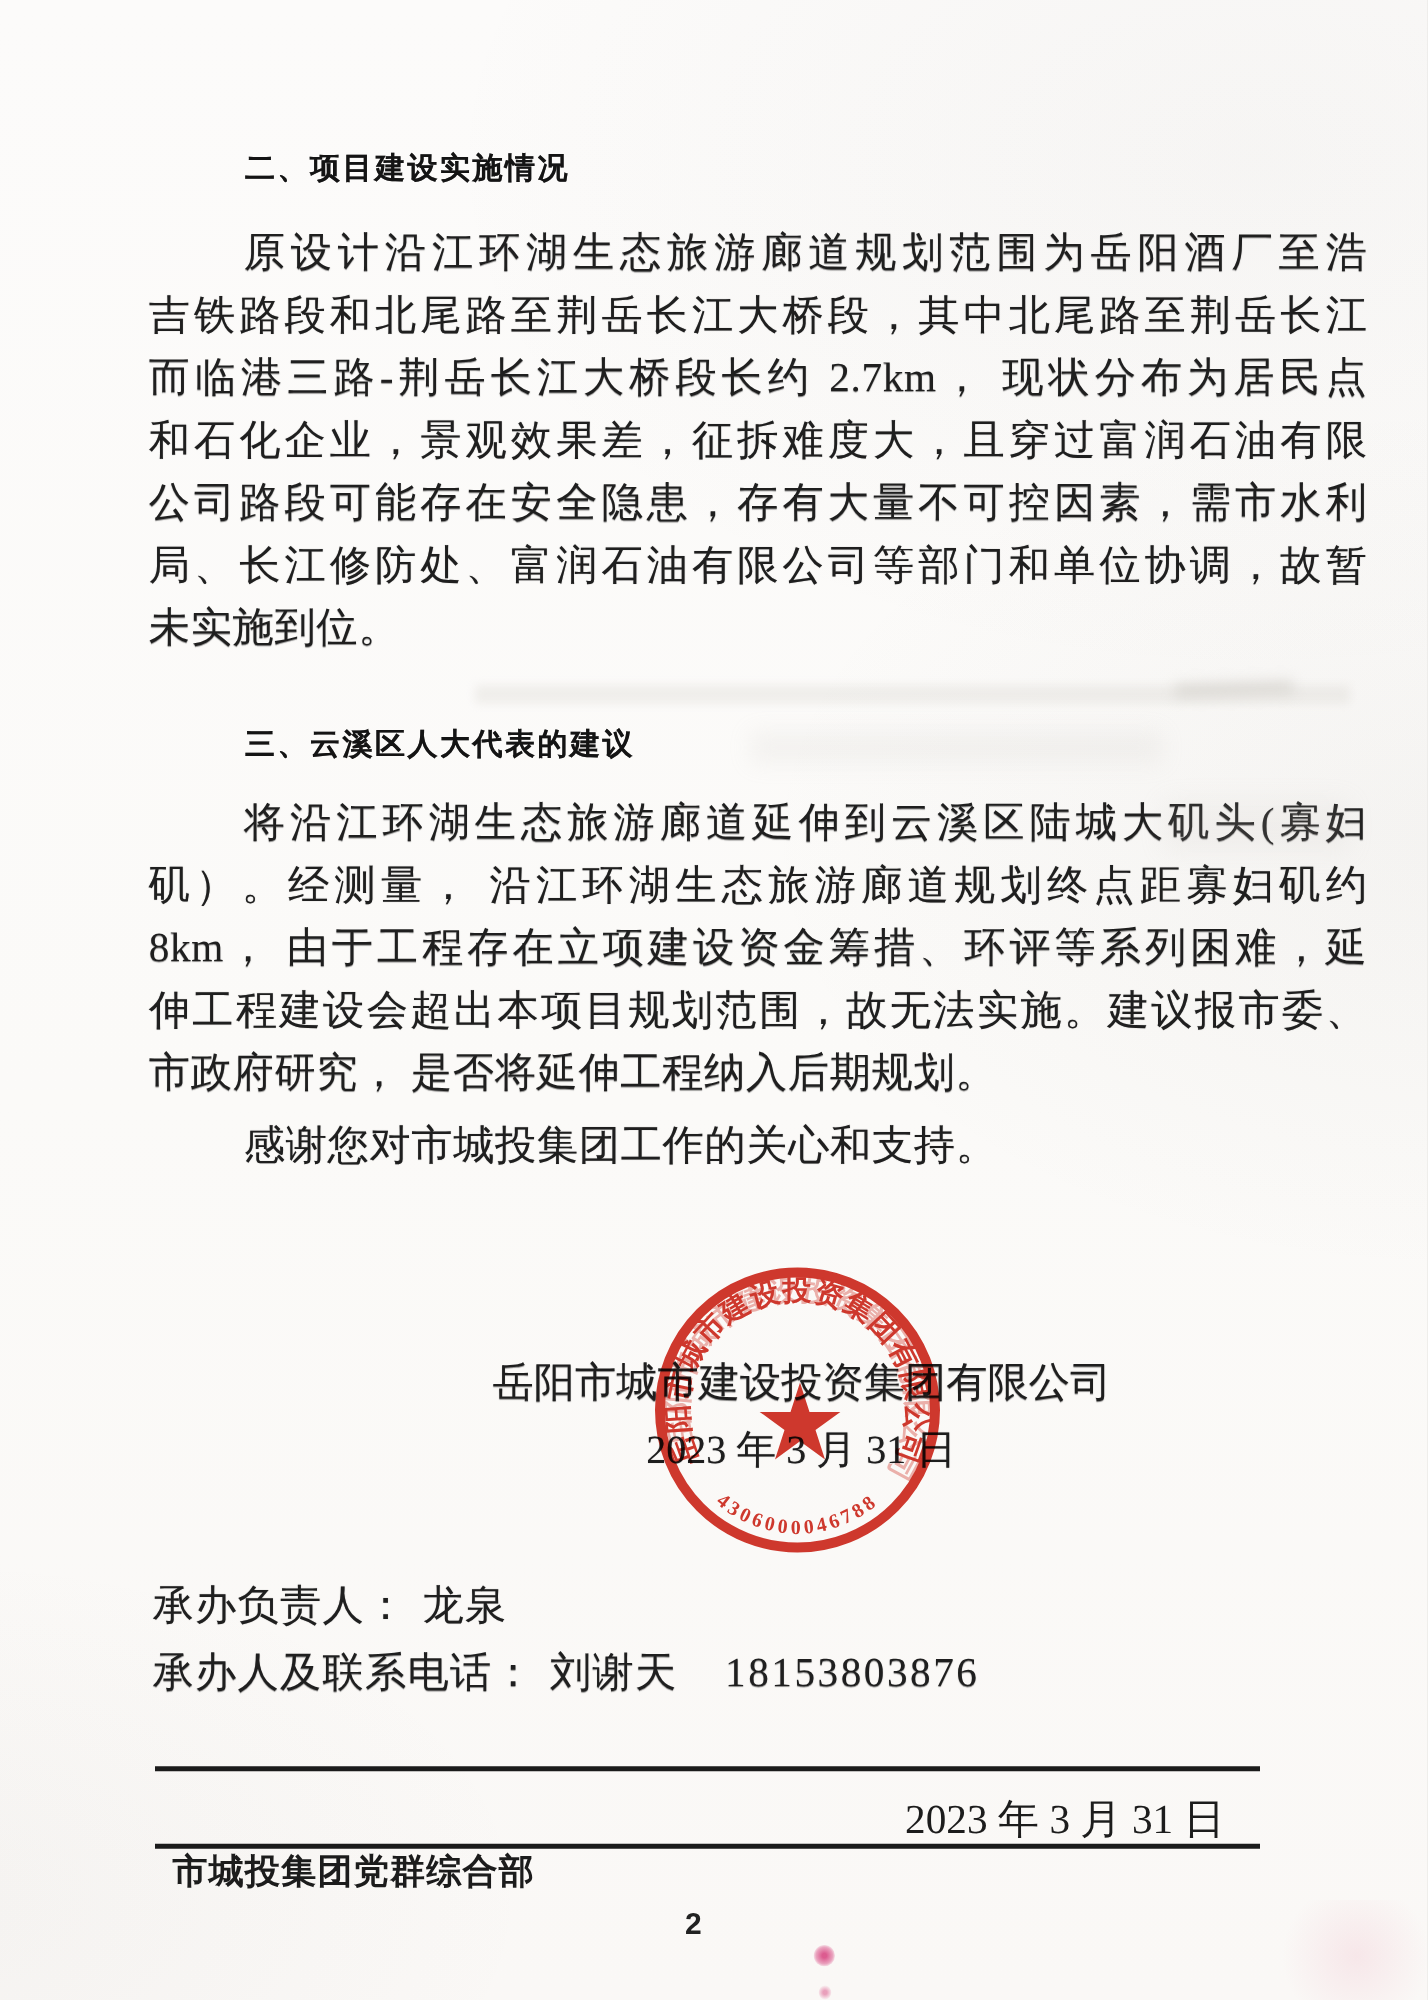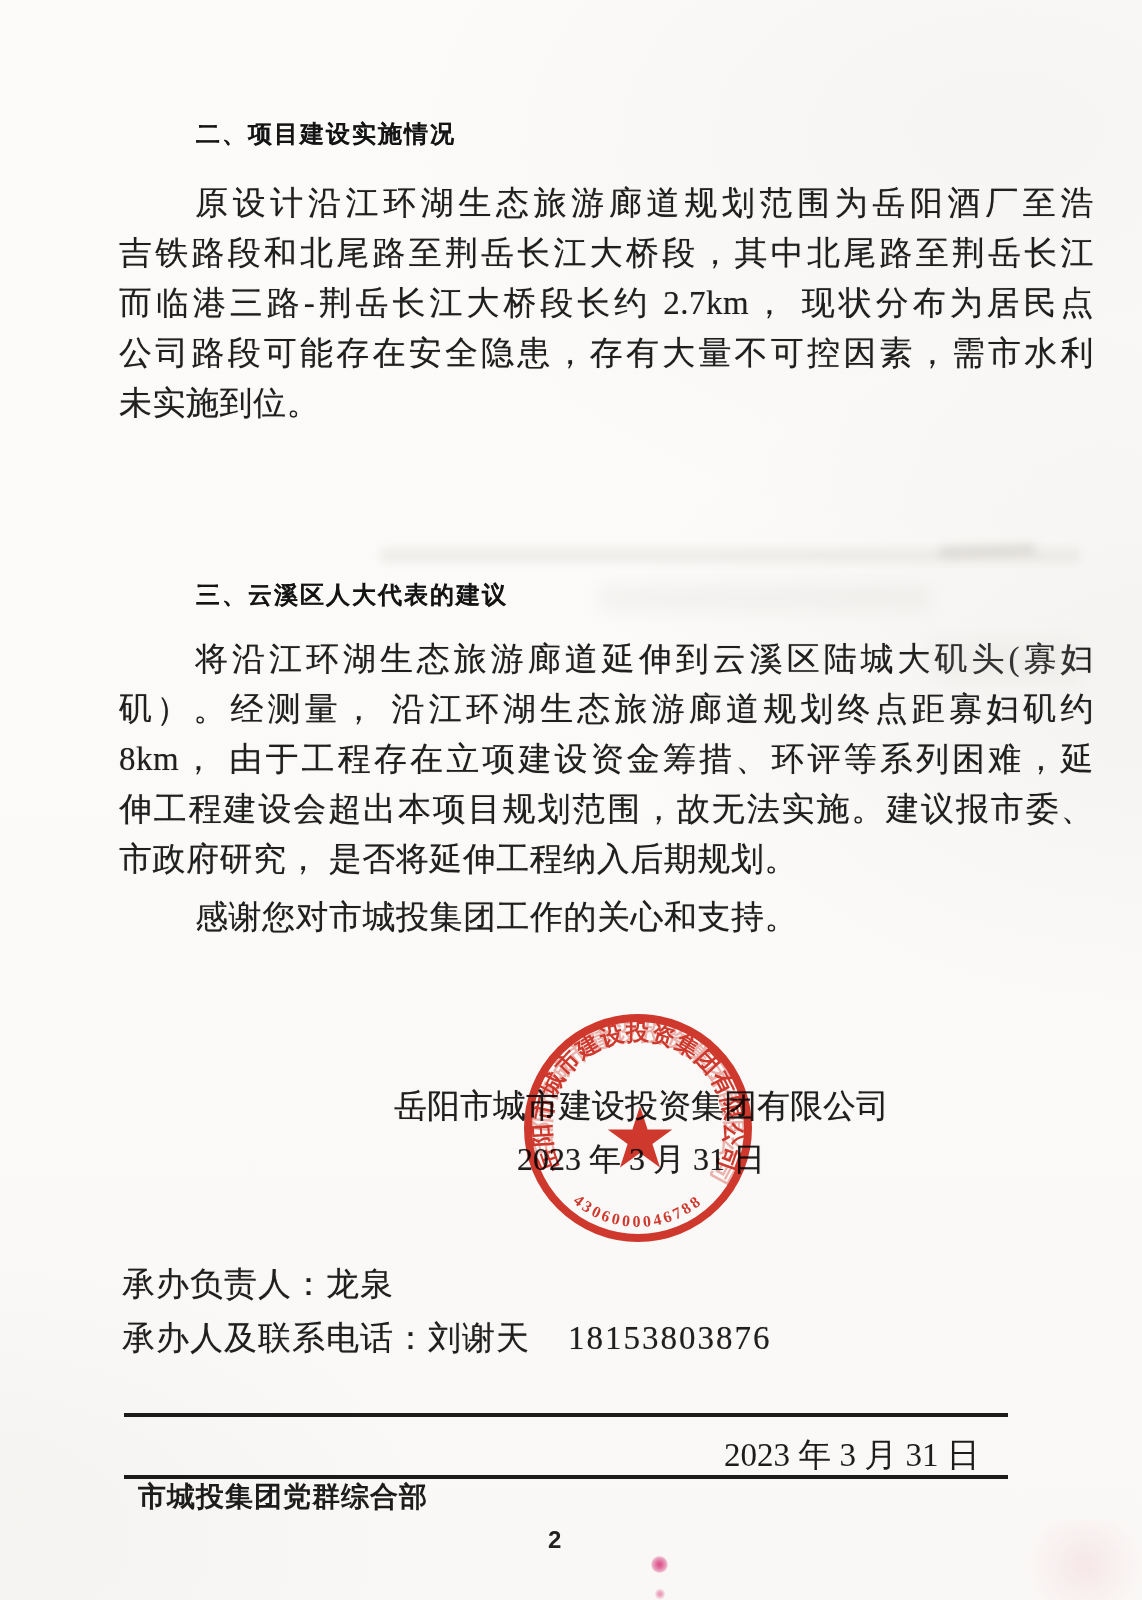--- a/index.html
+++ b/index.html
@@ -28,21 +28,21 @@
     text-align:justify;text-align-last:justify;text-justify:inter-character;
     text-shadow:0 .2px .7px rgba(30,30,30,.5);
   }
   .line.indent{padding-left:76px;}
   .line.left{text-align:left;text-align-last:left;}
   #sig-company{position:absolute;left:394px;top:1084px;font-size:33px;white-space:nowrap;color:#1e1e1e;text-shadow:0 .2px .7px rgba(30,30,30,.5);}
   #sig-date{position:absolute;left:517px;top:1138px;font-size:32px;white-space:nowrap;color:#1e1e1e;text-shadow:0 .2px .7px rgba(30,30,30,.5);}
   .contact{position:absolute;left:122px;font-size:33px;letter-spacing:1px;white-space:nowrap;color:#1f1f1f;text-shadow:0 .2px .7px rgba(30,30,30,.5);}
   #contact1{top:1262px;}
   #contact2{top:1316px;}
-  .contact .name{margin-left:0;}
+  .contact .name{margin-left:12px;}
   .contact .phone{margin-left:38px;letter-spacing:2px;}
   .rule{position:absolute;left:124px;width:884px;background:#1b1b1b;}
   #rule-top{top:1413px;height:4px;}
   #rule-bottom{top:1475px;height:4px;}
   #footer-dept{position:absolute;left:138px;top:1478px;font-size:28px;font-weight:700;letter-spacing:1px;white-space:nowrap;color:#1c1c1c;}
   #footer-date{position:absolute;left:724px;top:1433px;font-size:33px;white-space:nowrap;color:#1c1c1c;}
   #page-num{position:absolute;left:548px;top:1526px;font-size:24px;font-weight:700;font-family:"Liberation Sans","DejaVu Sans",sans-serif;color:#222;}
   
   .seal{position:absolute;left:518px;top:1008px;width:240px;height:240px;mix-blend-mode:multiply;opacity:.93;}
   .seal text{font-family:"Liberation Serif","DejaVu Serif",serif;}
@@ -65,21 +65,23 @@
 <body>
 
 <div class="page">
 
   <div class="h" id="h1">二、项目建设实施情况</div>
 
   <div class="lines" id="p1">
     <div class="line indent">原设计沿江环湖生态旅游廊道规划范围为岳阳酒厂至浩</div>
     <div class="line">吉铁路段和北尾路至荆岳长江大桥段，其中北尾路至荆岳长江</div>
     <div class="line">而临港三路-荆岳长江大桥段长约 2.7km， 现状分布为居民点</div>
+    <div class="line">和石化企业，景观效果差，征拆难度大，且穿过富润石油有限</div>
     <div class="line">公司路段可能存在安全隐患，存有大量不可控因素，需市水利</div>
+    <div class="line">局、长江修防处、富润石油有限公司等部门和单位协调，故暂</div>
     <div class="line left">未实施到位。</div>
   </div>
 
   <div class="h" id="h2">三、云溪区人大代表的建议</div>
 
   <div class="lines" id="p2">
     <div class="line indent">将沿江环湖生态旅游廊道延伸到云溪区陆城大矶头(寡妇</div>
     <div class="line">矶）。经测量， 沿江环湖生态旅游廊道规划终点距寡妇矶约</div>
     <div class="line">8km， 由于工程存在立项建设资金筹措、环评等系列困难，延</div>
     <div class="line">伸工程建设会超出本项目规划范围，故无法实施。建议报市委、</div>

